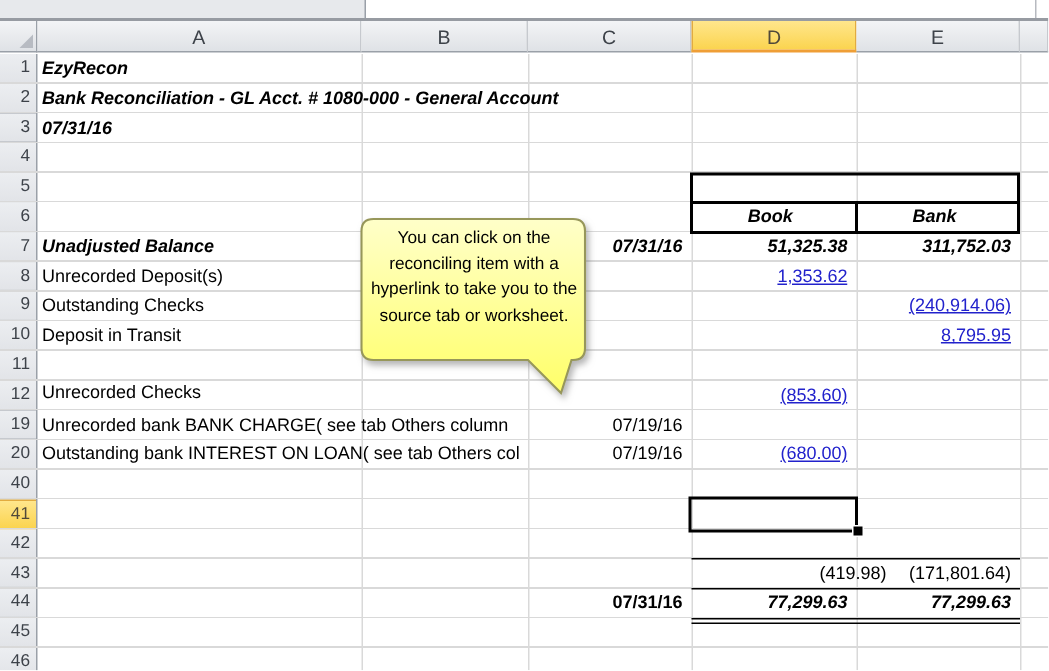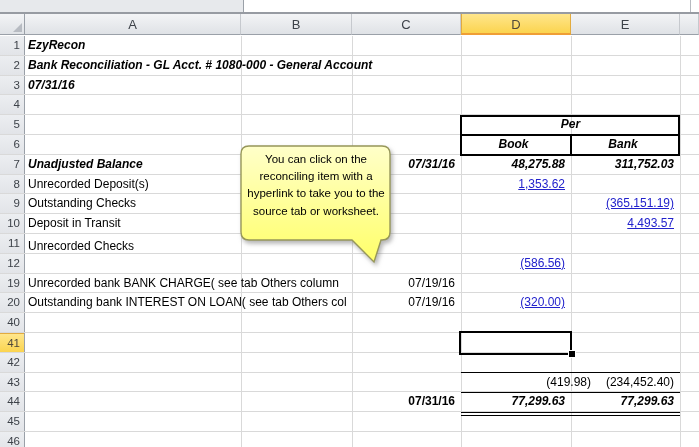--- a/index.html
+++ b/index.html
@@ -132,42 +132,41 @@
     <div class="ovl" id="line-r43"></div>
     <div class="ovl" id="line-r44"></div>
     <div class="ovl" id="dline-a"></div>
     <div class="ovl" id="dline-b"></div>
 
     <div id="sel-box"></div>
     <div id="fill-handle"></div>
   <div class="cell bi" style="top: 0px; left: 28px; width: 425px;">EzyRecon</div>
       <div class="cell bi" style="top: 19.8px; left: 28px; width: 425px;">Bank Reconciliation - GL Acct. # 1080-000 -  General Account</div>
       <div class="cell bi" style="top: 39.6px; left: 28px; width: 425px;">07/31/16</div>
-      <div class="cell bi center" style="top: 79.2px; left: 461px; width: 219px;">Per</div>
       <div class="cell bi center" style="top: 99px; left: 572px; width: 102px;">Bank</div>
       <div class="cell bi center" style="top: 99px; left: 462px; width: 103px;">Book</div>
       <div class="cell bi" style="top: 118.8px; left: 28px; width: 425px;">Unadjusted Balance</div>
       <div class="cell bi right" style="top: 118.8px; left: 353px; width: 102px;">07/31/16</div>
-      <div class="cell bi right" style="top: 118.8px; left: 462px; width: 103px;">48,275.88</div>
+      <div class="cell bi right" style="top: 118.8px; left: 462px; width: 103px;">51,325.38</div>
       <div class="cell bi right" style="top: 118.8px; left: 572px; width: 102px;">311,752.03</div>
       <div class="cell " style="top: 138.6px; left: 28px; width: 425px;">Unrecorded Deposit(s)</div>
       <div class="cell link right" style="top: 138.6px; left: 462px; width: 103px;">1,353.62</div>
       <div class="cell " style="top: 158.4px; left: 28px; width: 425px;">Outstanding Checks</div>
-      <div class="cell link right" style="top: 158.4px; left: 572px; width: 102px;">(365,151.19)</div>
+      <div class="cell link right" style="top: 158.4px; left: 572px; width: 102px;">(240,914.06)</div>
       <div class="cell " style="top: 178.2px; left: 28px; width: 425px;">Deposit in Transit</div>
-      <div class="cell link right" style="top: 178.2px; left: 572px; width: 102px;">4,493.57</div>
-      <div class="cell " style="top: 201px; left: 28px; width: 425px;">Unrecorded Checks</div>
-      <div class="cell link right" style="top: 217.8px; left: 462px; width: 103px;">(586.56)</div>
+      <div class="cell link right" style="top: 178.2px; left: 572px; width: 102px;">8,795.95</div>
+      <div class="cell " style="top: 216px; left: 28px; width: 425px;">Unrecorded Checks</div>
+      <div class="cell link right" style="top: 217.8px; left: 462px; width: 103px;">(853.60)</div>
       <div class="cell " style="top: 237.6px; left: 28px; width: 322px;">Unrecorded bank  BANK CHARGE( see tab Others column</div>
       <div class="cell right" style="top: 237.6px; left: 353px; width: 102px;">07/19/16</div>
       <div class="cell " style="top: 257.4px; left: 28px; width: 322px;">Outstanding bank  INTEREST ON LOAN( see tab Others col</div>
       <div class="cell right" style="top: 257.4px; left: 353px; width: 102px;">07/19/16</div>
-      <div class="cell link right" style="top: 257.4px; left: 462px; width: 103px;">(320.00)</div>
+      <div class="cell link right" style="top: 257.4px; left: 462px; width: 103px;">(680.00)</div>
       <div class="cell right" style="top: 336.6px; left: 488px; width: 103px;">(419.98)</div>
-      <div class="cell right" style="top: 336.6px; left: 572px; width: 102px;">(234,452.40)</div>
+      <div class="cell right" style="top: 336.6px; left: 572px; width: 102px;">(171,801.64)</div>
       <div class="cell b right" style="top: 356.4px; left: 353px; width: 102px;">07/31/16</div>
       <div class="cell bi right" style="top: 356.4px; left: 462px; width: 103px;">77,299.63</div>
       <div class="cell bi right" style="top: 356.4px; left: 572px; width: 102px;">77,299.63</div>
     </div>
 
   <svg id="callout-svg" viewBox="0 0 699 447">
     <defs>
       <linearGradient id="cg" x1="0" y1="0" x2="0" y2="1">
         <stop offset="0" stop-color="#ffffc9"></stop>
         <stop offset="1" stop-color="#ffff69"></stop>

